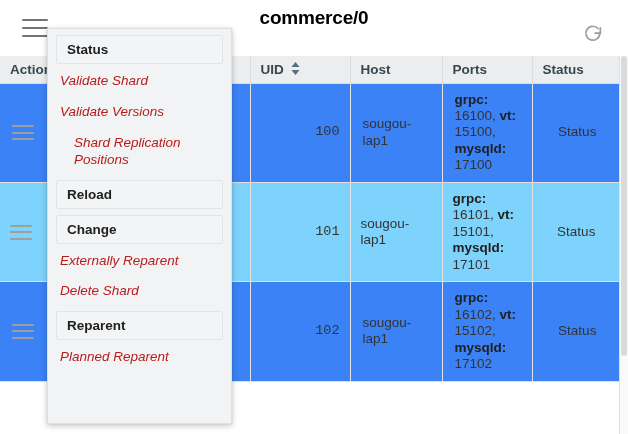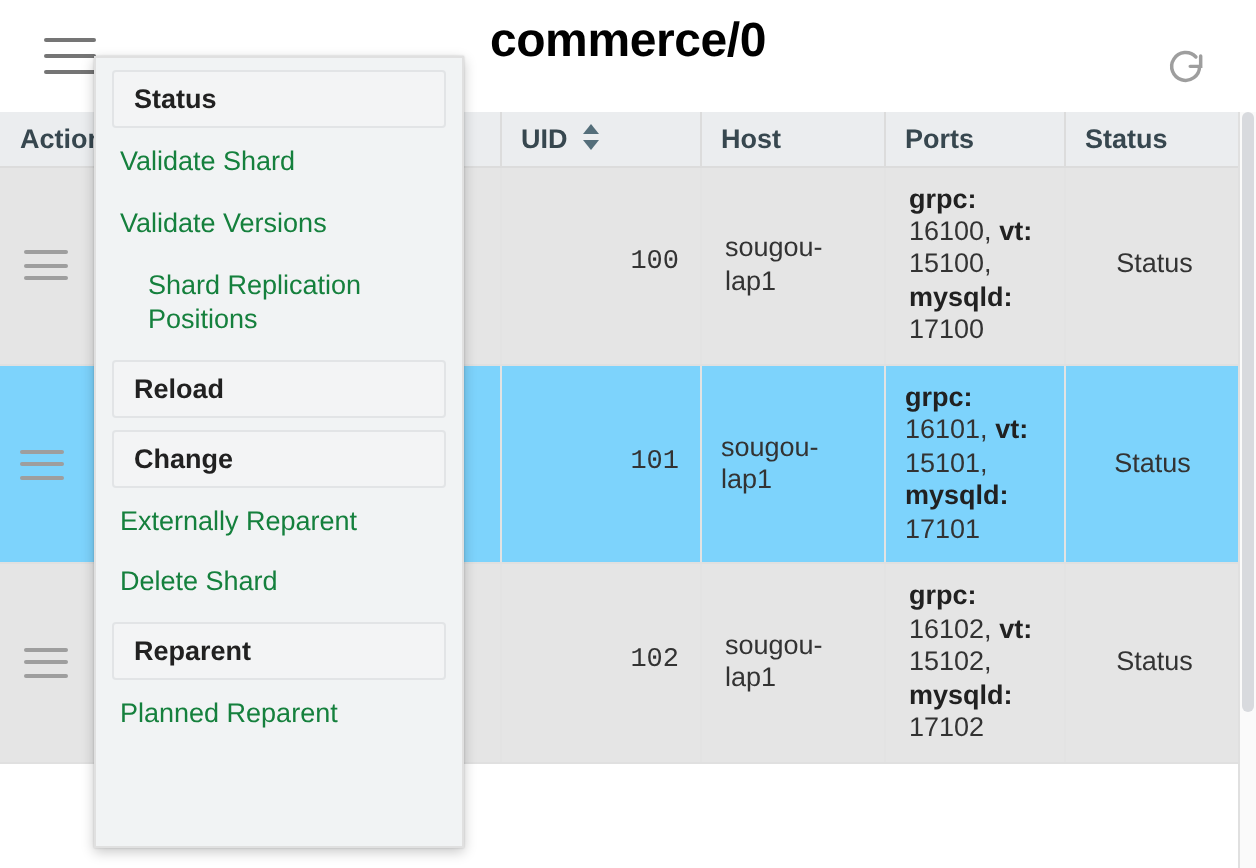--- a/index.html
+++ b/index.html
@@ -44,21 +44,21 @@
     width: 26px;
     background: #757575;
     border-radius: 1px;
   }
   .page-title {
     position: absolute;
     left: 0;
     top: 7px;
     width: 628px;
     text-align: center;
-    font-size: 24px;
+    font-size: 19px;
     font-weight: bold;
     letter-spacing: -0.2px;
     color: #000000;
   }
   .refresh-btn {
     position: absolute;
     right: 24px;
     top: 22px;
     width: 22px;
     height: 22px;
@@ -102,21 +102,21 @@
     font-size: 13.5px;
     color: #333333;
     padding: 8px 10px;
     border-right: 1px solid #e3e3e3;
     border-bottom: 1px solid #e0e0e0;
     vertical-align: middle;
     line-height: 1.22;
     box-sizing: border-box;
   }
   table.shard-table td:last-child { border-right: none; }
-  tr.row-odd td { background: #e5e5e5; padding-left: 12px; }
+  tr.row-odd td { background: #3b82f6; padding-left: 12px; }
   tr.row-even td { background: #7dd3fc; }
 
   .col-action { width: 60px; }
   .col-type   { width: 190px; }
   .col-uid    { width: 100px; }
   .col-host   { width: 92px; }
   .col-ports  { width: 90px; }
   .col-status { width: 88px; }
 
   td.cell-action { text-align: left; padding-left: 12px; }
@@ -191,24 +191,25 @@
     border: 1px solid #e2e4e6;
     border-radius: 2px;
     font-size: 13.5px;
     font-weight: bold;
     color: #212121;
     box-sizing: border-box;
   }
   .menu-item {
     padding: 7px 10px 7px 12px;
     font-size: 13.5px;
-    color: #15803d;
+    color: #b91c1c;
     cursor: pointer;
     line-height: 1.25;
     box-sizing: border-box;
+    font-style: italic;
   }
   .menu-item.indented {
     text-align: left;
     padding-left: 26px;
     padding-right: 12px;
   }
   .menu-spacer { height: 4px; }
 </style>
 </head>
 <body>

